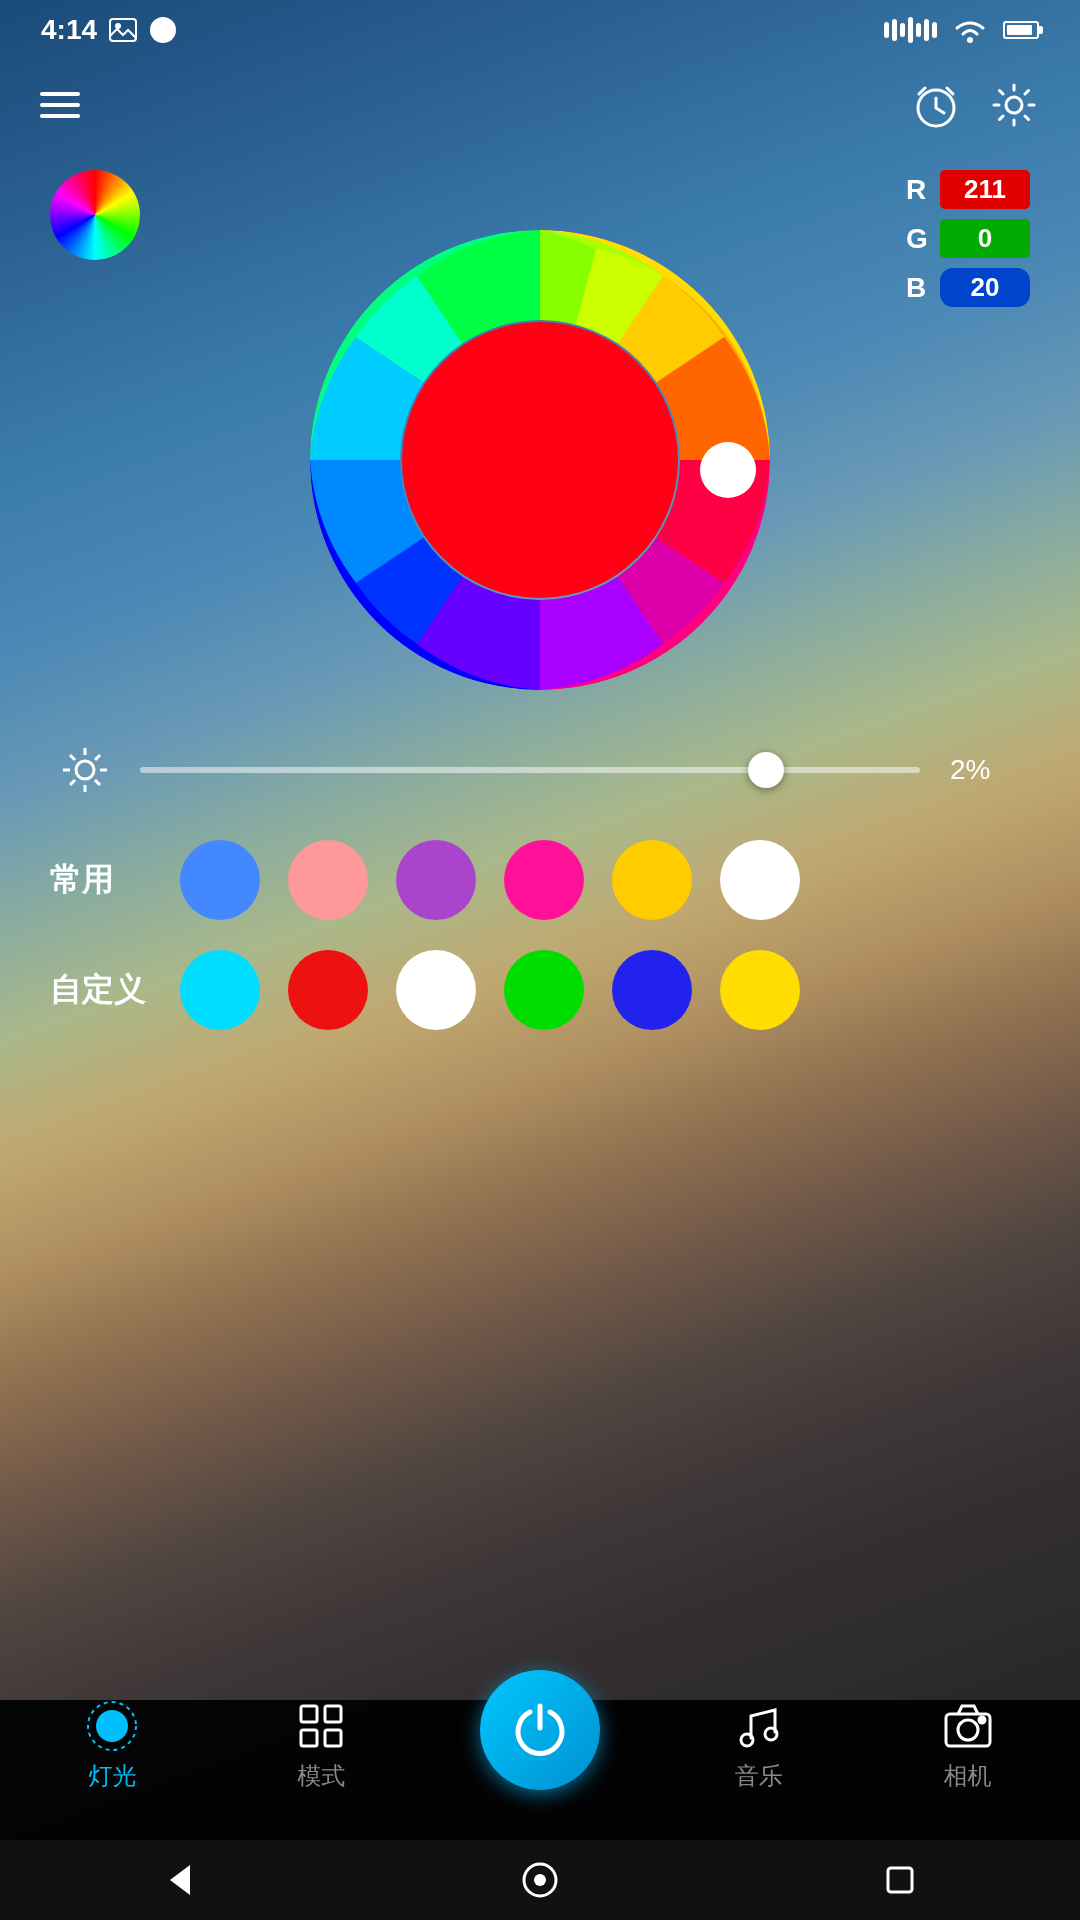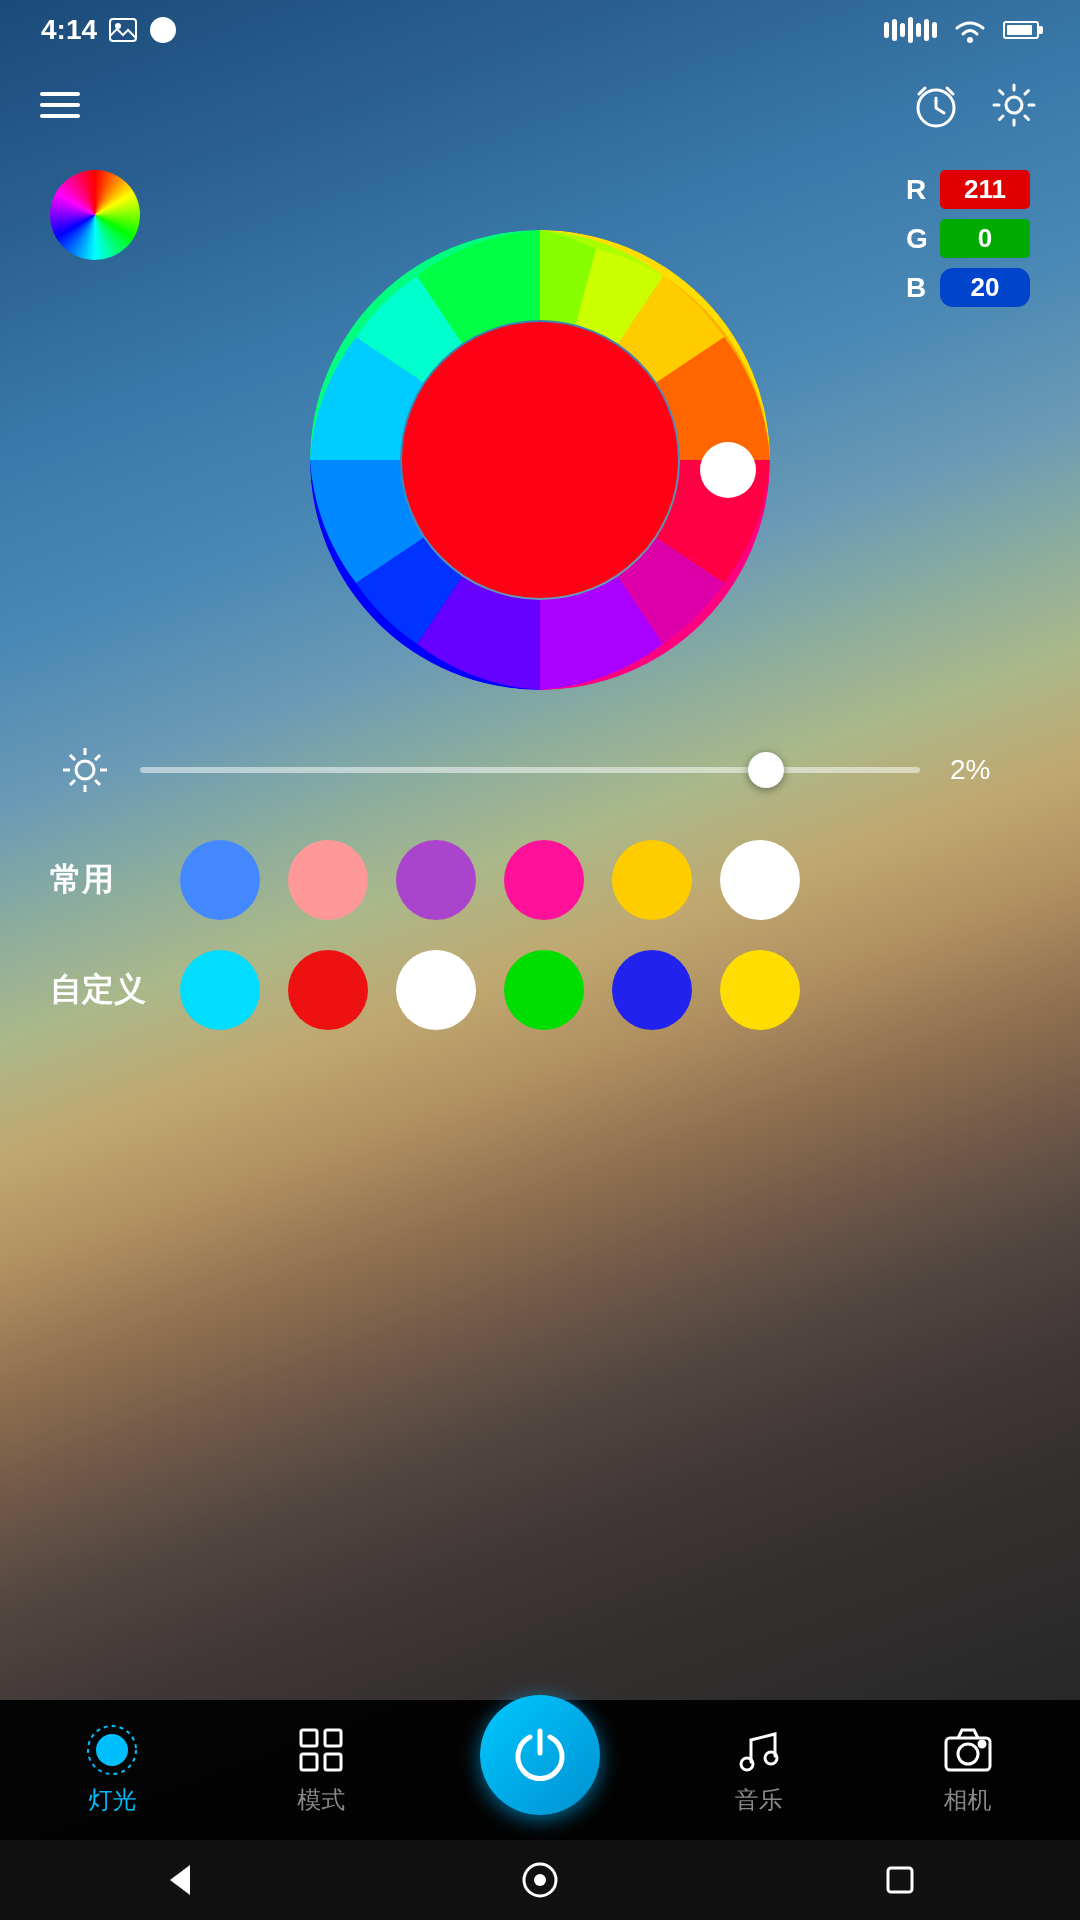--- a/index.html
+++ b/index.html
@@ -313,21 +313,21 @@
     
     .bottom-nav {
       position: absolute;
       bottom: 80px;
       left: 0;
       right: 0;
       z-index: 10;
       background: rgba(0,0,0,0.92);
       height: 140px;
       display: flex;
-      align-items: center;
+      align-items: flex-start;
       justify-content: space-around;
       padding: 0 8px;
     }
 
     .nav-item {
       display: flex;
       flex-direction: column;
       align-items: center;
       gap: 8px;
       cursor: pointer;

